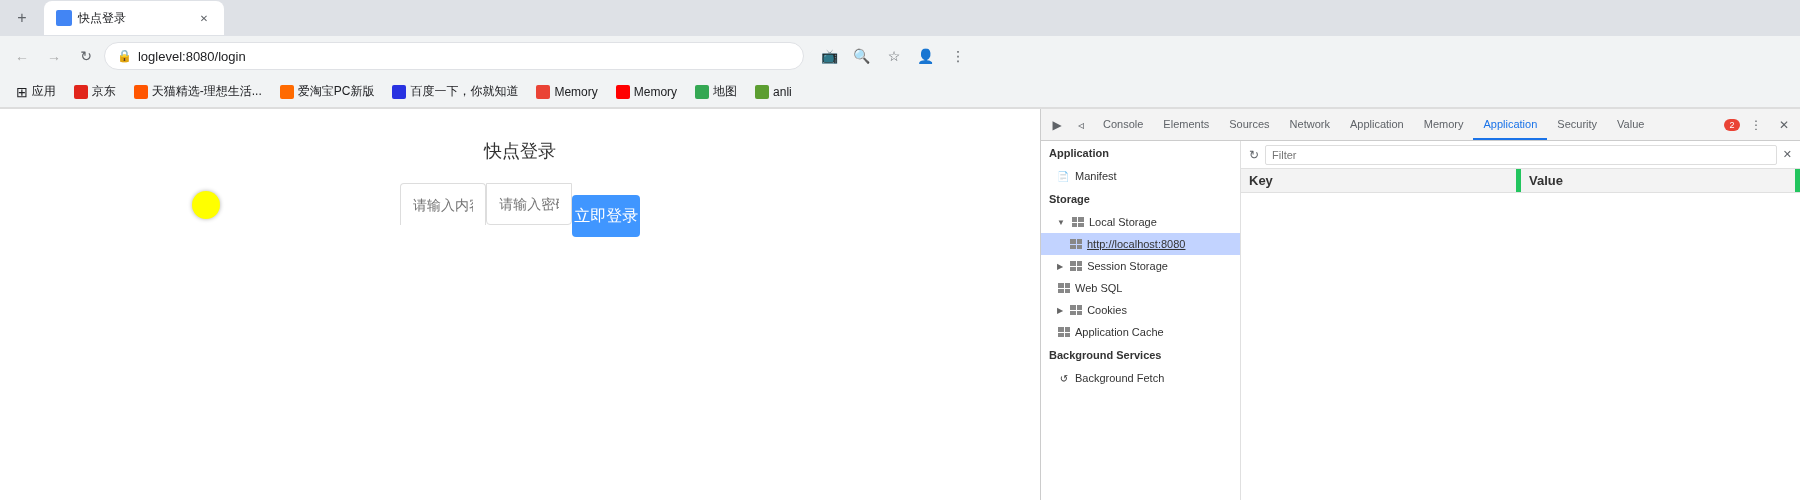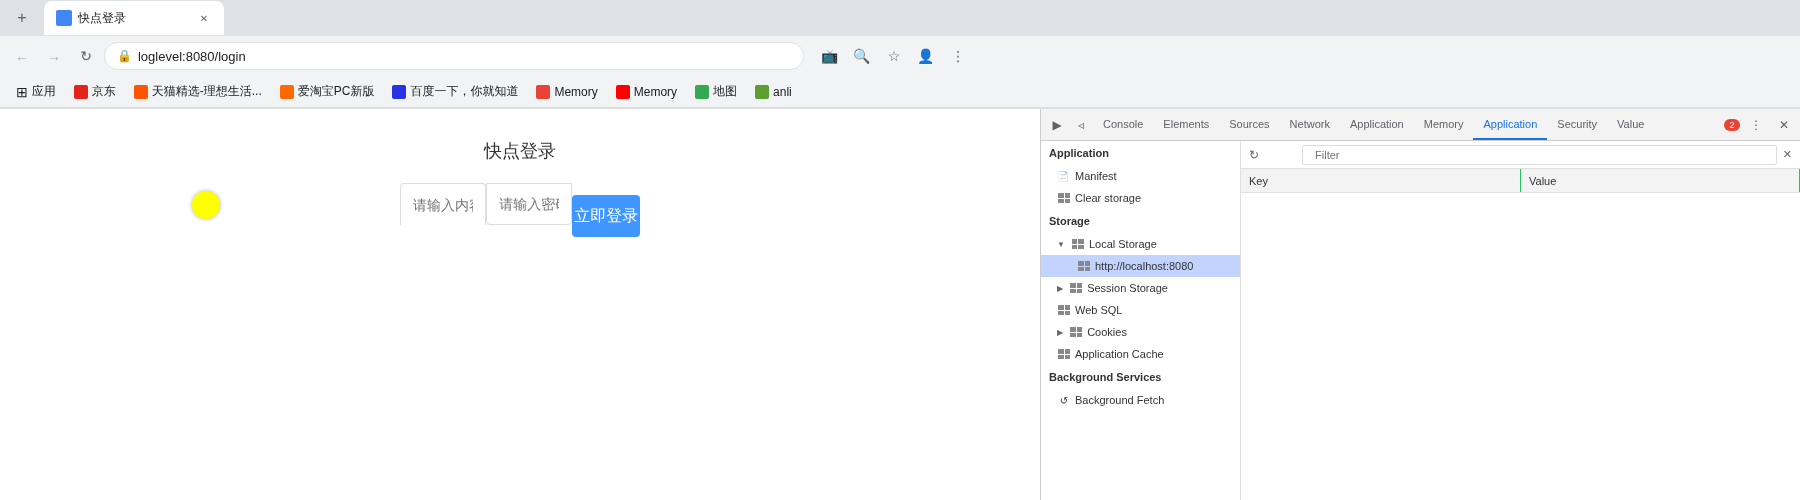--- a/index.html
+++ b/index.html
@@ -367,21 +367,21 @@
       justify-content: center;
       font-size: 10px;
     }
 
     .sidebar-item .expand-arrow {
       font-size: 8px;
       color: #666;
       margin-right: 2px;
     }
 
-    .sidebar-item.indented { padding-left: 36px; }
+    .sidebar-item.indented { padding-left: 28px; text-decoration: underline; }
 
     
     .gear-icon::before { content: '⚙'; }
     .storage-icon { 
       width: 12px; height: 10px;
       display: grid;
       grid-template-columns: 1fr 1fr;
       gap: 1px;
     }
     .storage-icon span {
@@ -412,23 +412,22 @@
       cursor: pointer;
       background: none;
       border: none;
     }
 
     .filter-input {
       flex: 1;
       height: 20px;
       border: 1px solid #ddd;
       border-radius: 2px;
-      padding: 0 12px;
+      padding: 0 6px;
       font-size: 11px;
-      margin-left: 37px;
     }
 
     .clear-filter-btn {
       font-size: 11px;
       color: #5f6368;
       cursor: pointer;
       background: none;
       border: none;
     }
 
@@ -441,24 +440,24 @@
       display: flex;
       height: 24px;
       background: #f3f3f3;
       border-bottom: 1px solid #e0e0e0;
     }
 
     .table-header-cell {
       padding: 0 8px;
       display: flex;
       align-items: center;
-      font-size: 11px;
+      font-size: 13px;
       color: #333;
-      font-weight: 400;
-      border-right: 1px solid #22c55e;
+      font-weight: 700;
+      border-right: 5px solid #22c55e;
     }
 
     .table-header-cell.key-col { width: 280px; }
     .table-header-cell.value-col { flex: 1; }
 
     .table-row {
       display: flex;
       height: 22px;
       border-bottom: 1px solid #f0f0f0;
     }
@@ -614,31 +613,20 @@
     <div class="devtools-body">
 
       <div class="devtools-sidebar">
 
         <div class="sidebar-section-header">Application</div>
 
         <div class="sidebar-item">
           <span class="item-icon" style="color:#4285f4;">📄</span>
           <span>Manifest</span>
         </div>
-        <div class="sidebar-item">
-          <span class="item-icon">
-            <div class="storage-icon">
-                <span></span>
-                <span></span>
-                <span></span>
-                <span></span>
-              </div>
-          </span>
-          <span>Clear storage</span>
-        </div>
 
         <div class="sidebar-section-header">Storage</div>
 
         <div class="sidebar-item">
           <span class="expand-arrow">▼</span>
           <span class="item-icon">
             <div class="storage-icon">
                 <span></span>
                 <span></span>
                 <span></span>

